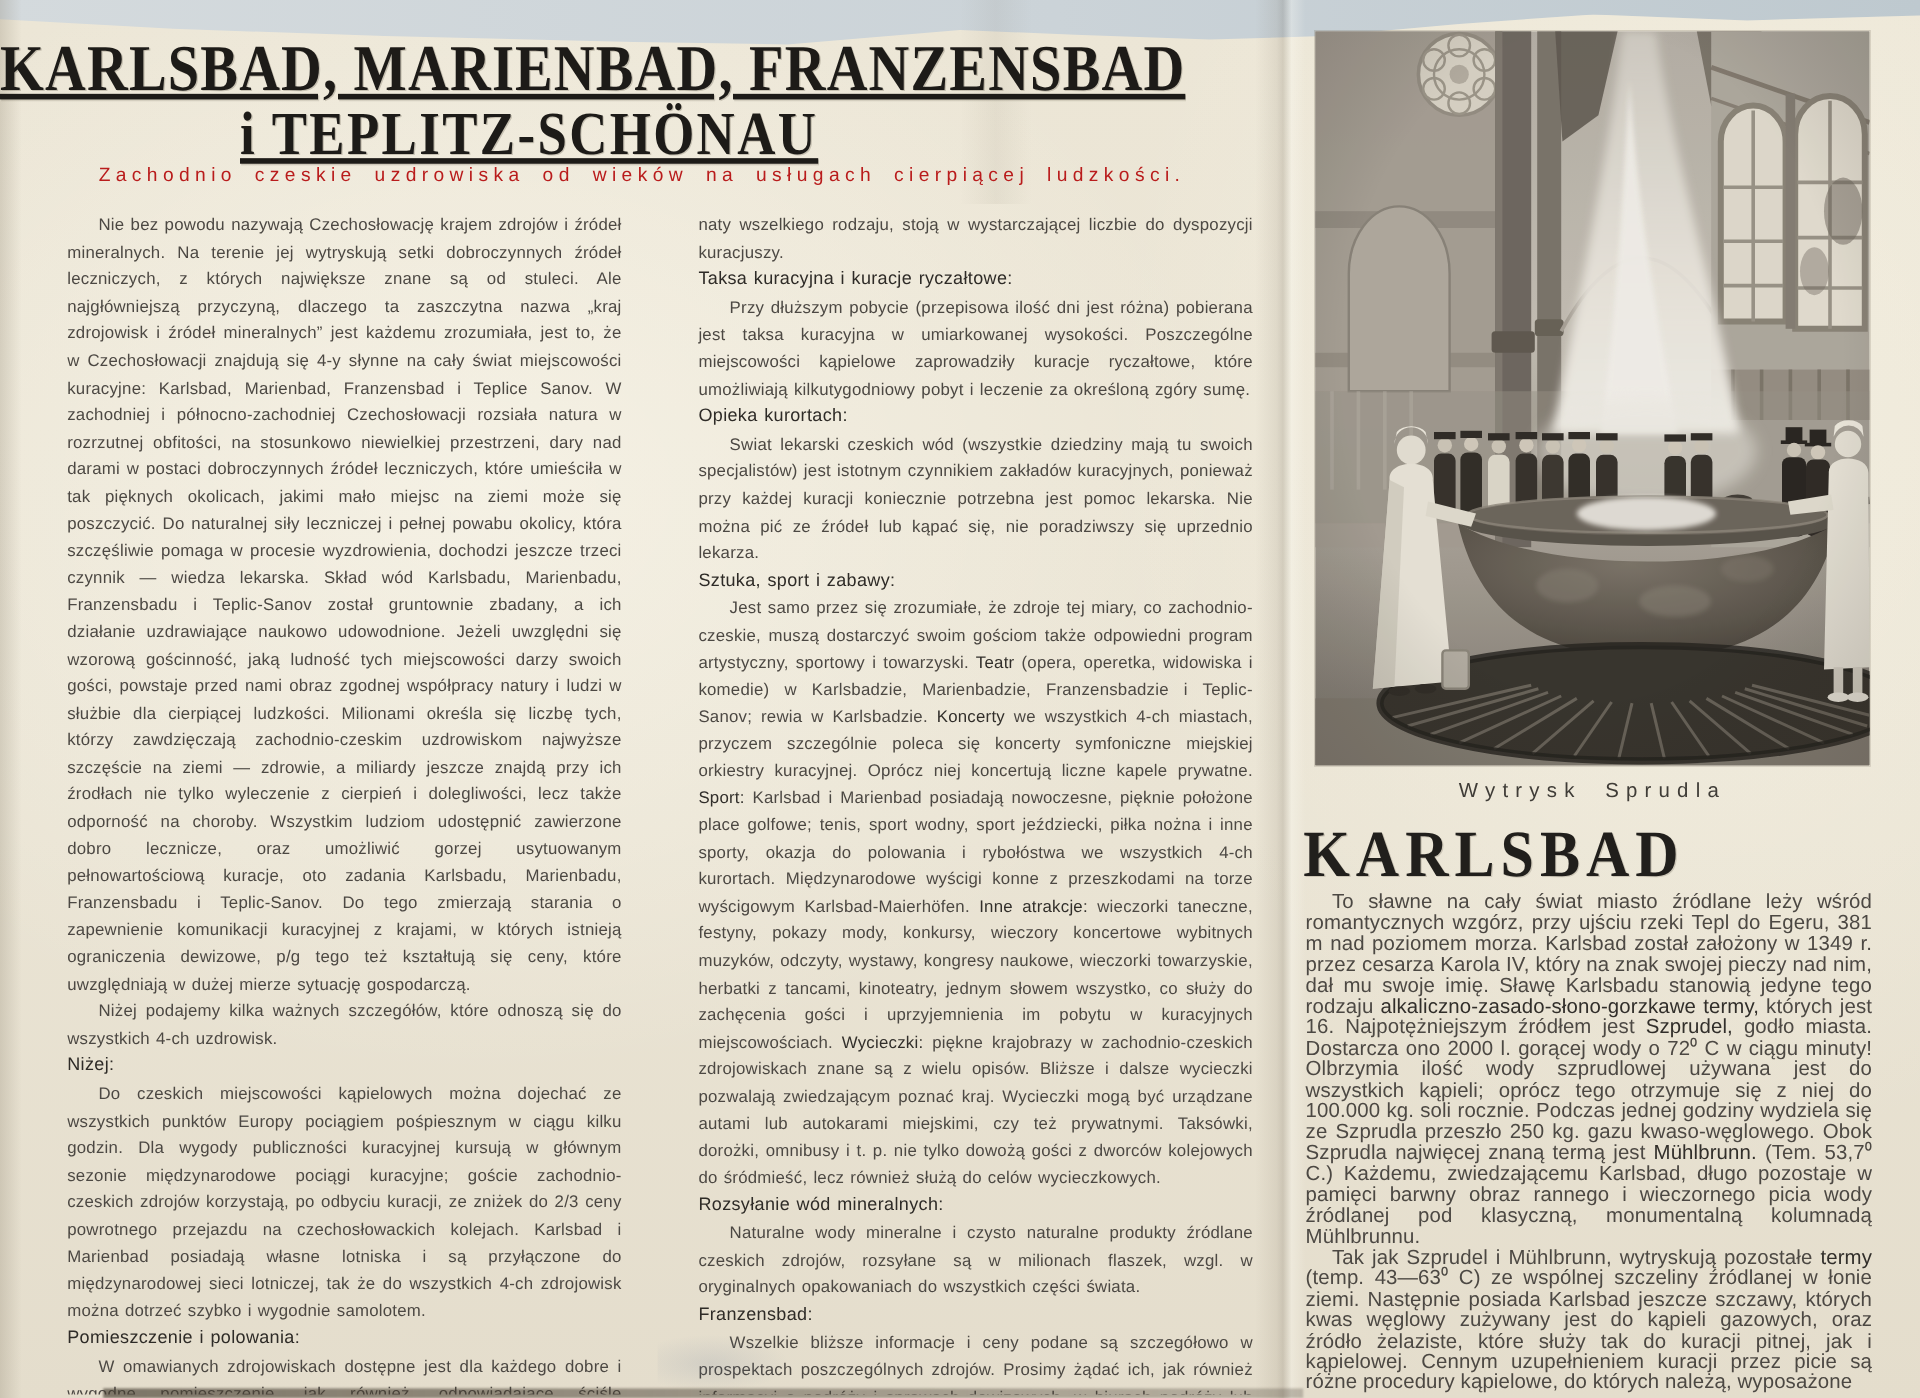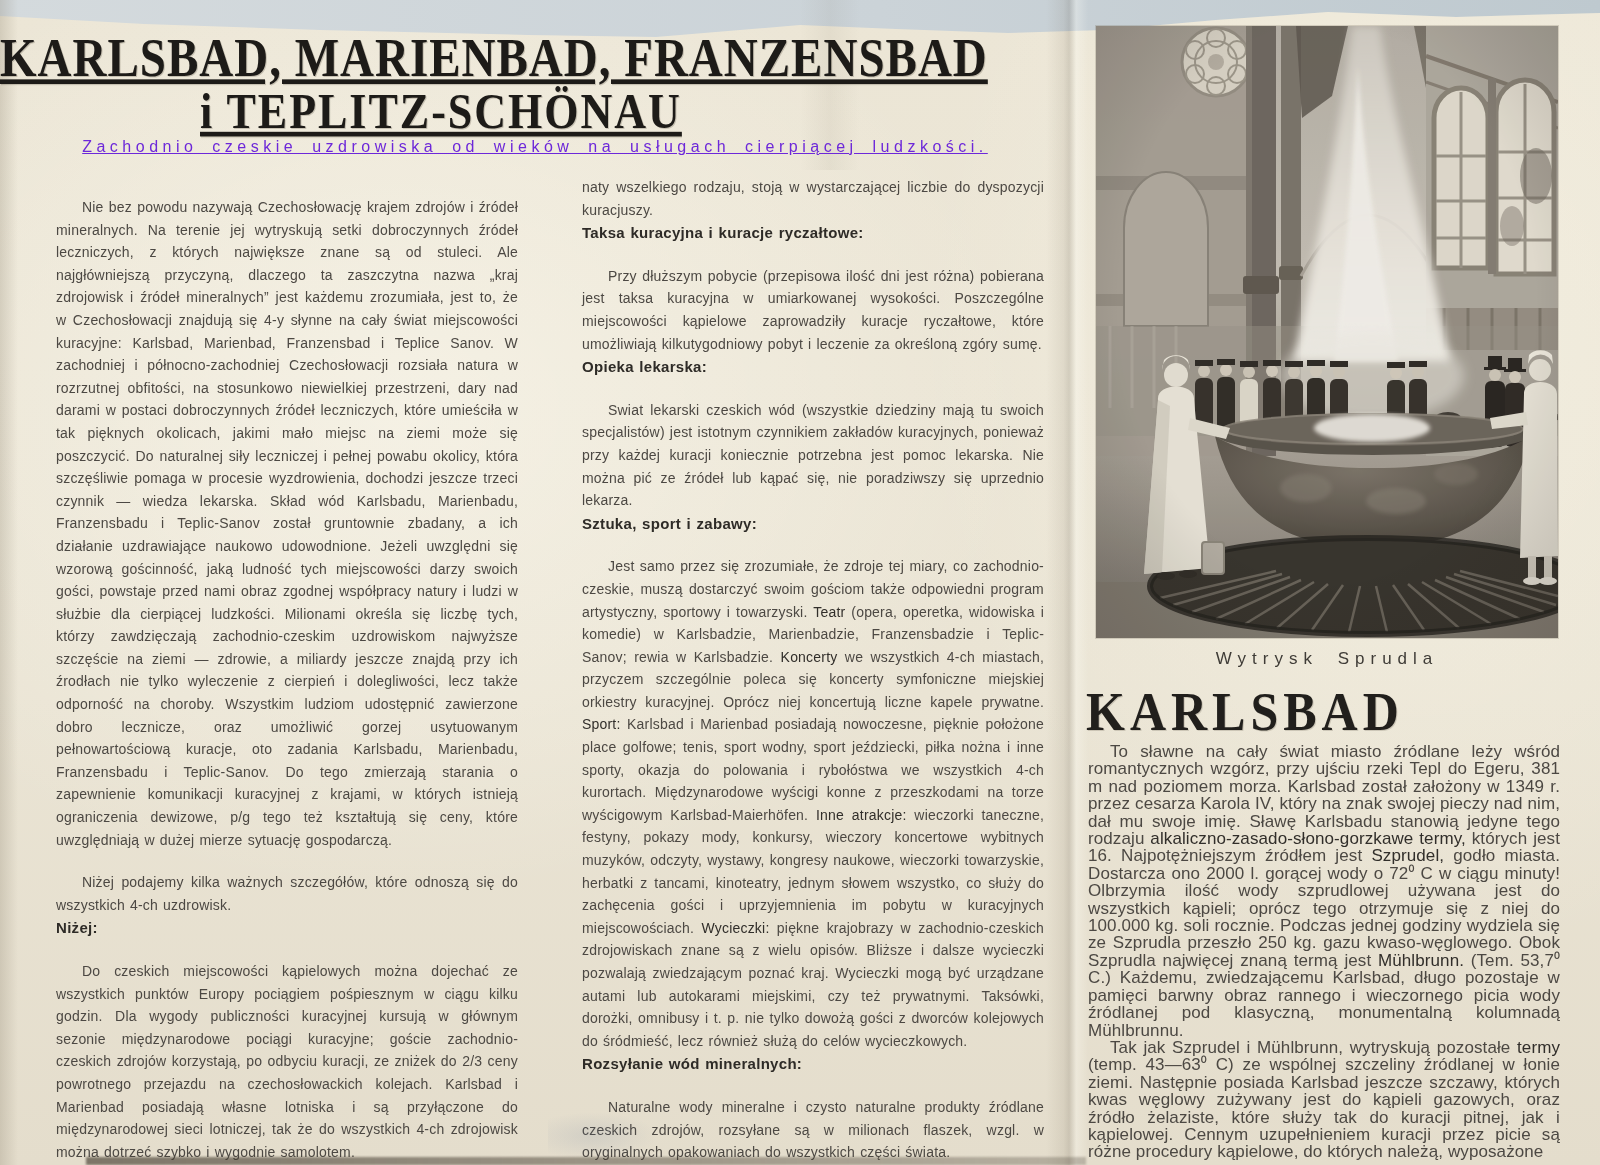--- a/index.html
+++ b/index.html
@@ -33,30 +33,30 @@
     transform:scaleY(1.16);transform-origin:top center;white-space:nowrap;
     text-shadow:1px 1px 0 rgba(80,70,55,.25);
   }
   .title-line2{
     font-family:"Liberation Serif",serif;font-weight:700;font-size:44px;letter-spacing:2px;
     transform:scaleY(1.16);margin-left:200px;margin-top:6px;white-space:nowrap;
     text-shadow:1px 1px 0 rgba(80,70,55,.25);
   }
   .subtitle{
     position:absolute;left:60px;top:138px;width:950px;text-align:center;
-    font-size:16px;letter-spacing:4.5px;word-spacing:6px;color:#6d28d9;white-space:nowrap;text-decoration:underline;
+    font-size:16px;letter-spacing:4.5px;word-spacing:6px;color:#b91c1c;white-space:nowrap;
   }
 
   .columns{position:absolute;left:56px;top:176px;width:990px;height:986px;overflow:hidden;
     display:flex;gap:64px;}
   .col{width:462px;flex:0 0 462px;color:#4c4843;font-size:14px;line-height:22.6px;
     text-align:justify;letter-spacing:.2px;word-spacing:1px;}
   .para{margin:0;}
-  .para.indent{text-indent:26px;margin-top:20px;}
-  .subhead{margin:1px 0 0 0;font-size:15px;font-weight:700;color:#2e2b27;text-align:left;letter-spacing:.3px;}
+  .para.indent{text-indent:26px;}
+  .subhead{margin:1px 0 0 0;font-size:15px;font-weight:400;color:#2e2b27;text-align:left;letter-spacing:.3px;}
   .b{font-weight:400;color:#312e2a;}
 
   .right-panel{position:absolute;left:1080px;top:26px;width:484px;}
   .photo-wrap{margin-left:16px;width:462px;height:612px;box-shadow:0 0 0 1px rgba(120,112,96,.25);}
   .photo-caption{margin-left:16px;width:462px;text-align:center;margin-top:11px;
     font-size:17px;letter-spacing:6px;word-spacing:9px;color:#3f3c37;}
   .karlsbad-heading{
     margin:10px 0 6px 6px;font-family:"Liberation Serif",serif;font-weight:700;
     font-size:50px;letter-spacing:5px;color:#211f1c;transform:scaleY(1.1);transform-origin:left top;
     text-shadow:1px 1px 0 rgba(80,70,55,.2);
@@ -85,21 +85,21 @@
     <p class="para indent">Niżej podajemy kilka ważnych szczegółów, które odnoszą się do wszystkich 4-ch uzdrowisk.</p>
     <h3 class="subhead">Niżej:</h3>
     <p class="para indent">Do czeskich miejscowości kąpielowych można dojechać ze wszystkich punktów Europy pociągiem pośpiesznym w ciągu kilku godzin. Dla wygody publiczności kuracyjnej kursują w głównym sezonie międzynarodowe pociągi kuracyjne; goście zachodnio-czeskich zdrojów korzystają, po odbyciu kuracji, ze zniżek do 2/3 ceny powrotnego przejazdu na czechosłowackich kolejach. Karlsbad i Marienbad posiadają własne lotniska i są przyłączone do międzynarodowej sieci lotniczej, tak że do wszystkich 4-ch zdrojowisk można dotrzeć szybko i wygodnie samolotem.</p>
     <h3 class="subhead">Pomieszczenie i polowania:</h3>
     <p class="para indent">W omawianych zdrojowiskach dostępne jest dla każdego dobre i wygodne pomieszczenie, jak również, odpowiadające ściśle dietetycznym przepisom, pożywienie. Tak jest zarówno w luksusowych hotelach, jak i w skromnych domach zajezdnych. Sanatoria, prywatne domy kuracyjne i pensio-</p>
   </div>
   <div class="col">
     <p class="para">naty wszelkiego rodzaju, stoją w wystarczającej liczbie do dyspozycji kuracjuszy.</p>
     <h3 class="subhead">Taksa kuracyjna i kuracje ryczałtowe:</h3>
     <p class="para indent">Przy dłuższym pobycie (przepisowa ilość dni jest różna) pobierana jest taksa kuracyjna w umiarkowanej wysokości. Poszczególne miejscowości kąpielowe zaprowadziły kuracje ryczałtowe, które umożliwiają kilkutygodniowy pobyt i leczenie za określoną zgóry sumę.</p>
-    <h3 class="subhead">Opieka lekarska:</h3>
+    <h3 class="subhead">Opieka kurortach:</h3>
     <p class="para indent">Swiat lekarski czeskich wód (wszystkie dziedziny mają tu swoich specjalistów) jest istotnym czynnikiem zakładów kuracyjnych, ponieważ przy każdej kuracji koniecznie potrzebna jest pomoc lekarska. Nie można pić ze źródeł lub kąpać się, nie poradziwszy się uprzednio lekarza.</p>
     <h3 class="subhead">Sztuka, sport i zabawy:</h3>
     <p class="para indent"><span>Jest samo przez się zrozumiałe, że zdroje tej miary, co zachodnio-czeskie, muszą dostarczyć swoim gościom także odpowiedni program artystyczny, sportowy i towarzyski. </span><span class="b">Teatr</span><span> (opera, operetka, widowiska i komedie) w Karlsbadzie, Marienbadzie, Franzensbadzie i Teplic-Sanov; rewia w Karlsbadzie. </span><span class="b">Koncerty</span><span> we wszystkich 4-ch miastach, przyczem szczególnie poleca się koncerty symfoniczne miejskiej orkiestry kuracyjnej. Oprócz niej koncertują liczne kapele prywatne. </span><span class="b">Sport:</span><span> Karlsbad i Marienbad posiadają nowoczesne, pięknie położone place golfowe; tenis, sport wodny, sport jeździecki, piłka nożna i inne sporty, okazja do polowania i rybołóstwa we wszystkich 4-ch kurortach. Międzynarodowe wyścigi konne z przeszkodami na torze wyścigowym Karlsbad-Maierhöfen. </span><span class="b">Inne atrakcje:</span><span> wieczorki taneczne, festyny, pokazy mody, konkursy, wieczory koncertowe wybitnych muzyków, odczyty, wystawy, kongresy naukowe, wieczorki towarzyskie, herbatki z tancami, kinoteatry, jednym słowem wszystko, co służy do zachęcenia gości i uprzyjemnienia im pobytu w kuracyjnych miejscowościach. </span><span class="b">Wycieczki:</span><span> piękne krajobrazy w zachodnio-czeskich zdrojowiskach znane są z wielu opisów. Bliższe i dalsze wycieczki pozwalają zwiedzającym poznać kraj. Wycieczki mogą być urządzane autami lub autokarami miejskimi, czy też prywatnymi. Taksówki, dorożki, omnibusy i t. p. nie tylko dowożą gości z dworców kolejowych do śródmieść, lecz również służą do celów wycieczkowych.</span></p>
     <h3 class="subhead">Rozsyłanie wód mineralnych:</h3>
     <p class="para indent">Naturalne wody mineralne i czysto naturalne produkty źródlane czeskich zdrojów, rozsyłane są w milionach flaszek, wzgl. w oryginalnych opakowaniach do wszystkich części świata.</p>
     <h3 class="subhead">Franzensbad:</h3>
     <p class="para indent">Wszelkie bliższe informacje i ceny podane są szczegółowo w prospektach poszczególnych zdrojów. Prosimy żądać ich, jak również informacyj o podróży i sprawach dewizowych, w biurach podróży lub bezpośrednio w Zarządzie odnośnego zdrojowiska.</p>
   </div>
 </div>
 

